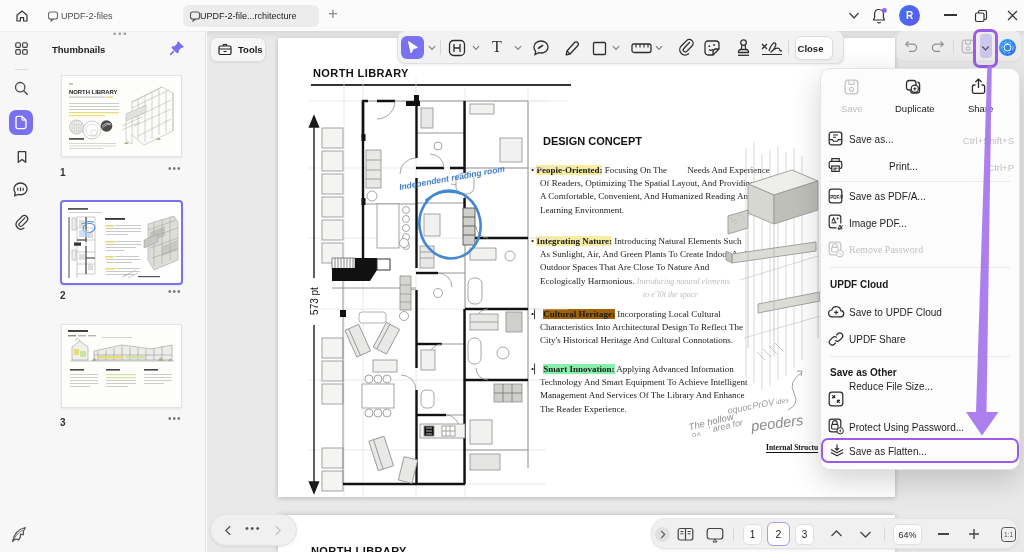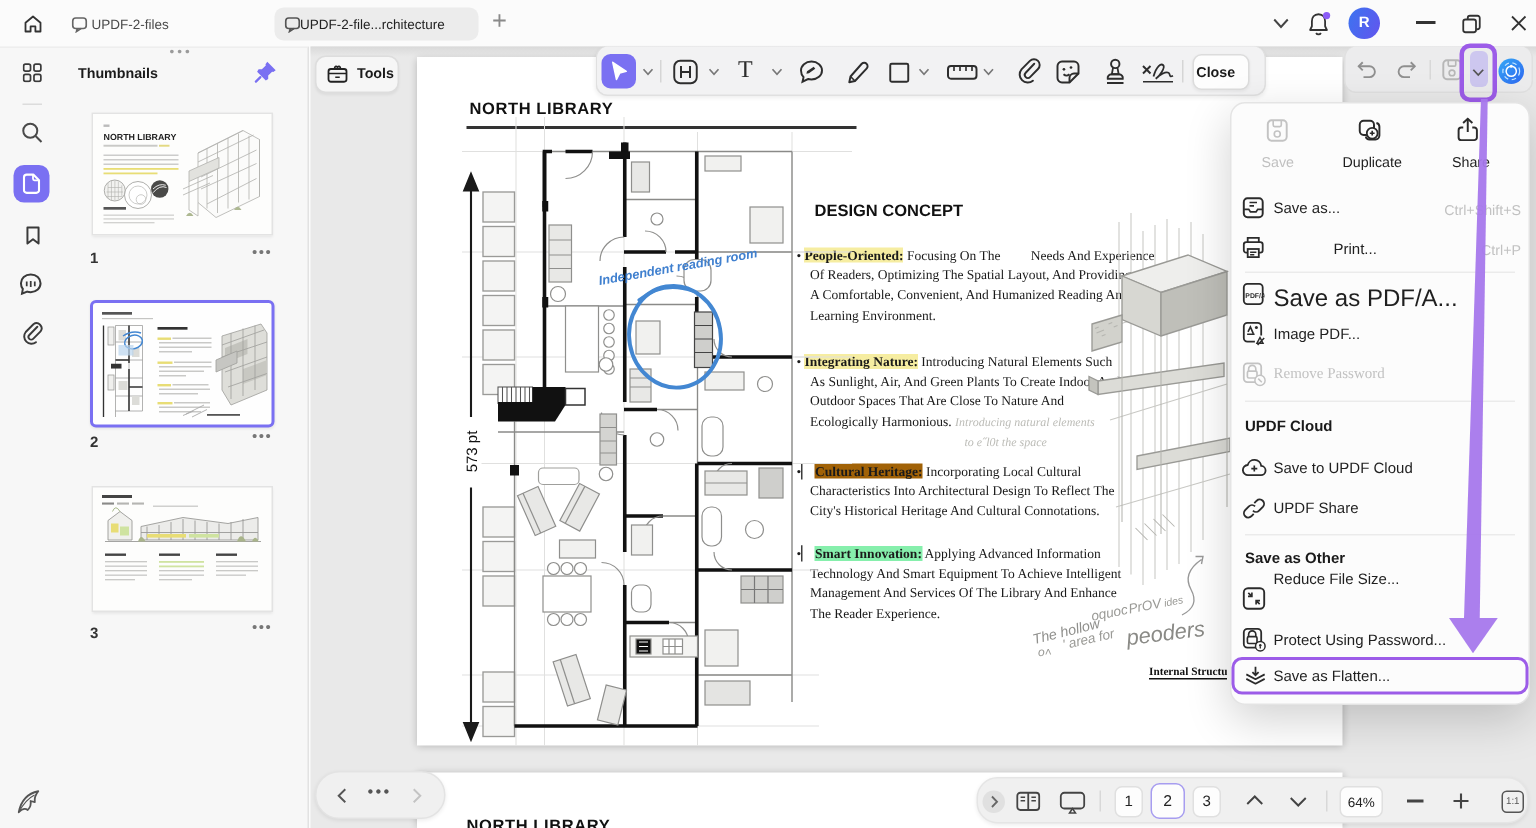--- a/index.html
+++ b/index.html
@@ -647,21 +647,21 @@
   </svg>
   <div class="abs" style="left:849px;top:161px;font-size:10px;color:#1f1f1f;padding-left:40px;">Print...</div>
   <div class="abs" style="left:920px;top:162px;width:94px;text-align:right;font-size:9.5px;color:#c2c2c2;">Ctrl+P</div>
 
   <div class="abs" style="left:830px;top:181px;width:180px;height:1px;background:#ebebeb;"></div>
 
   <svg class="abs" style="left:828px;top:188px" width="15" height="16" viewBox="0 0 15 16">
     <rect x="1.2" y="1.2" width="12.6" height="13.6" rx="2.4" fill="none" stroke="#2b2b2b" stroke-width="1.2"></rect>
     <text x="2.2" y="10.6" font-size="4.6" font-weight="bold" fill="#2b2b2b" font-family="Liberation Sans">PDF/A</text>
   </svg>
-  <div class="abs" style="left:849px;top:191px;font-size:16px;color:#1f1f1f;text-align:center;">Save as PDF/A...</div>
+  <div class="abs" style="left:849px;top:191px;font-size:10px;color:#1f1f1f;text-align:center;">Save as PDF/A...</div>
 
   <svg class="abs" style="left:828px;top:214px" width="16" height="17" viewBox="0 0 16 17">
     <rect x="1.2" y="1.2" width="11.6" height="12.6" rx="2.4" fill="none" stroke="#2b2b2b" stroke-width="1.2"></rect>
     <path d="M4 7.2 L5.6 4 L7.6 8.6" fill="none" stroke="#2b2b2b" stroke-width="1.1"></path>
     <path d="M3.4 8.8 H8.4" stroke="#2b2b2b" stroke-width="1.1"></path>
     <circle cx="9.6" cy="4.4" r="1" fill="#2b2b2b"></circle>
     <rect x="8.6" y="9.6" width="7" height="7" rx="2" fill="#fcfcfc"></rect>
     <path d="M10 14.8 L12 11 L14 14.8 Z M10.4 16 L14.8 11.4" fill="none" stroke="#2b2b2b" stroke-width="1"></path>
   </svg>
   <div class="abs" style="left:849px;top:218px;font-size:10px;color:#1f1f1f;">Image PDF...</div>

